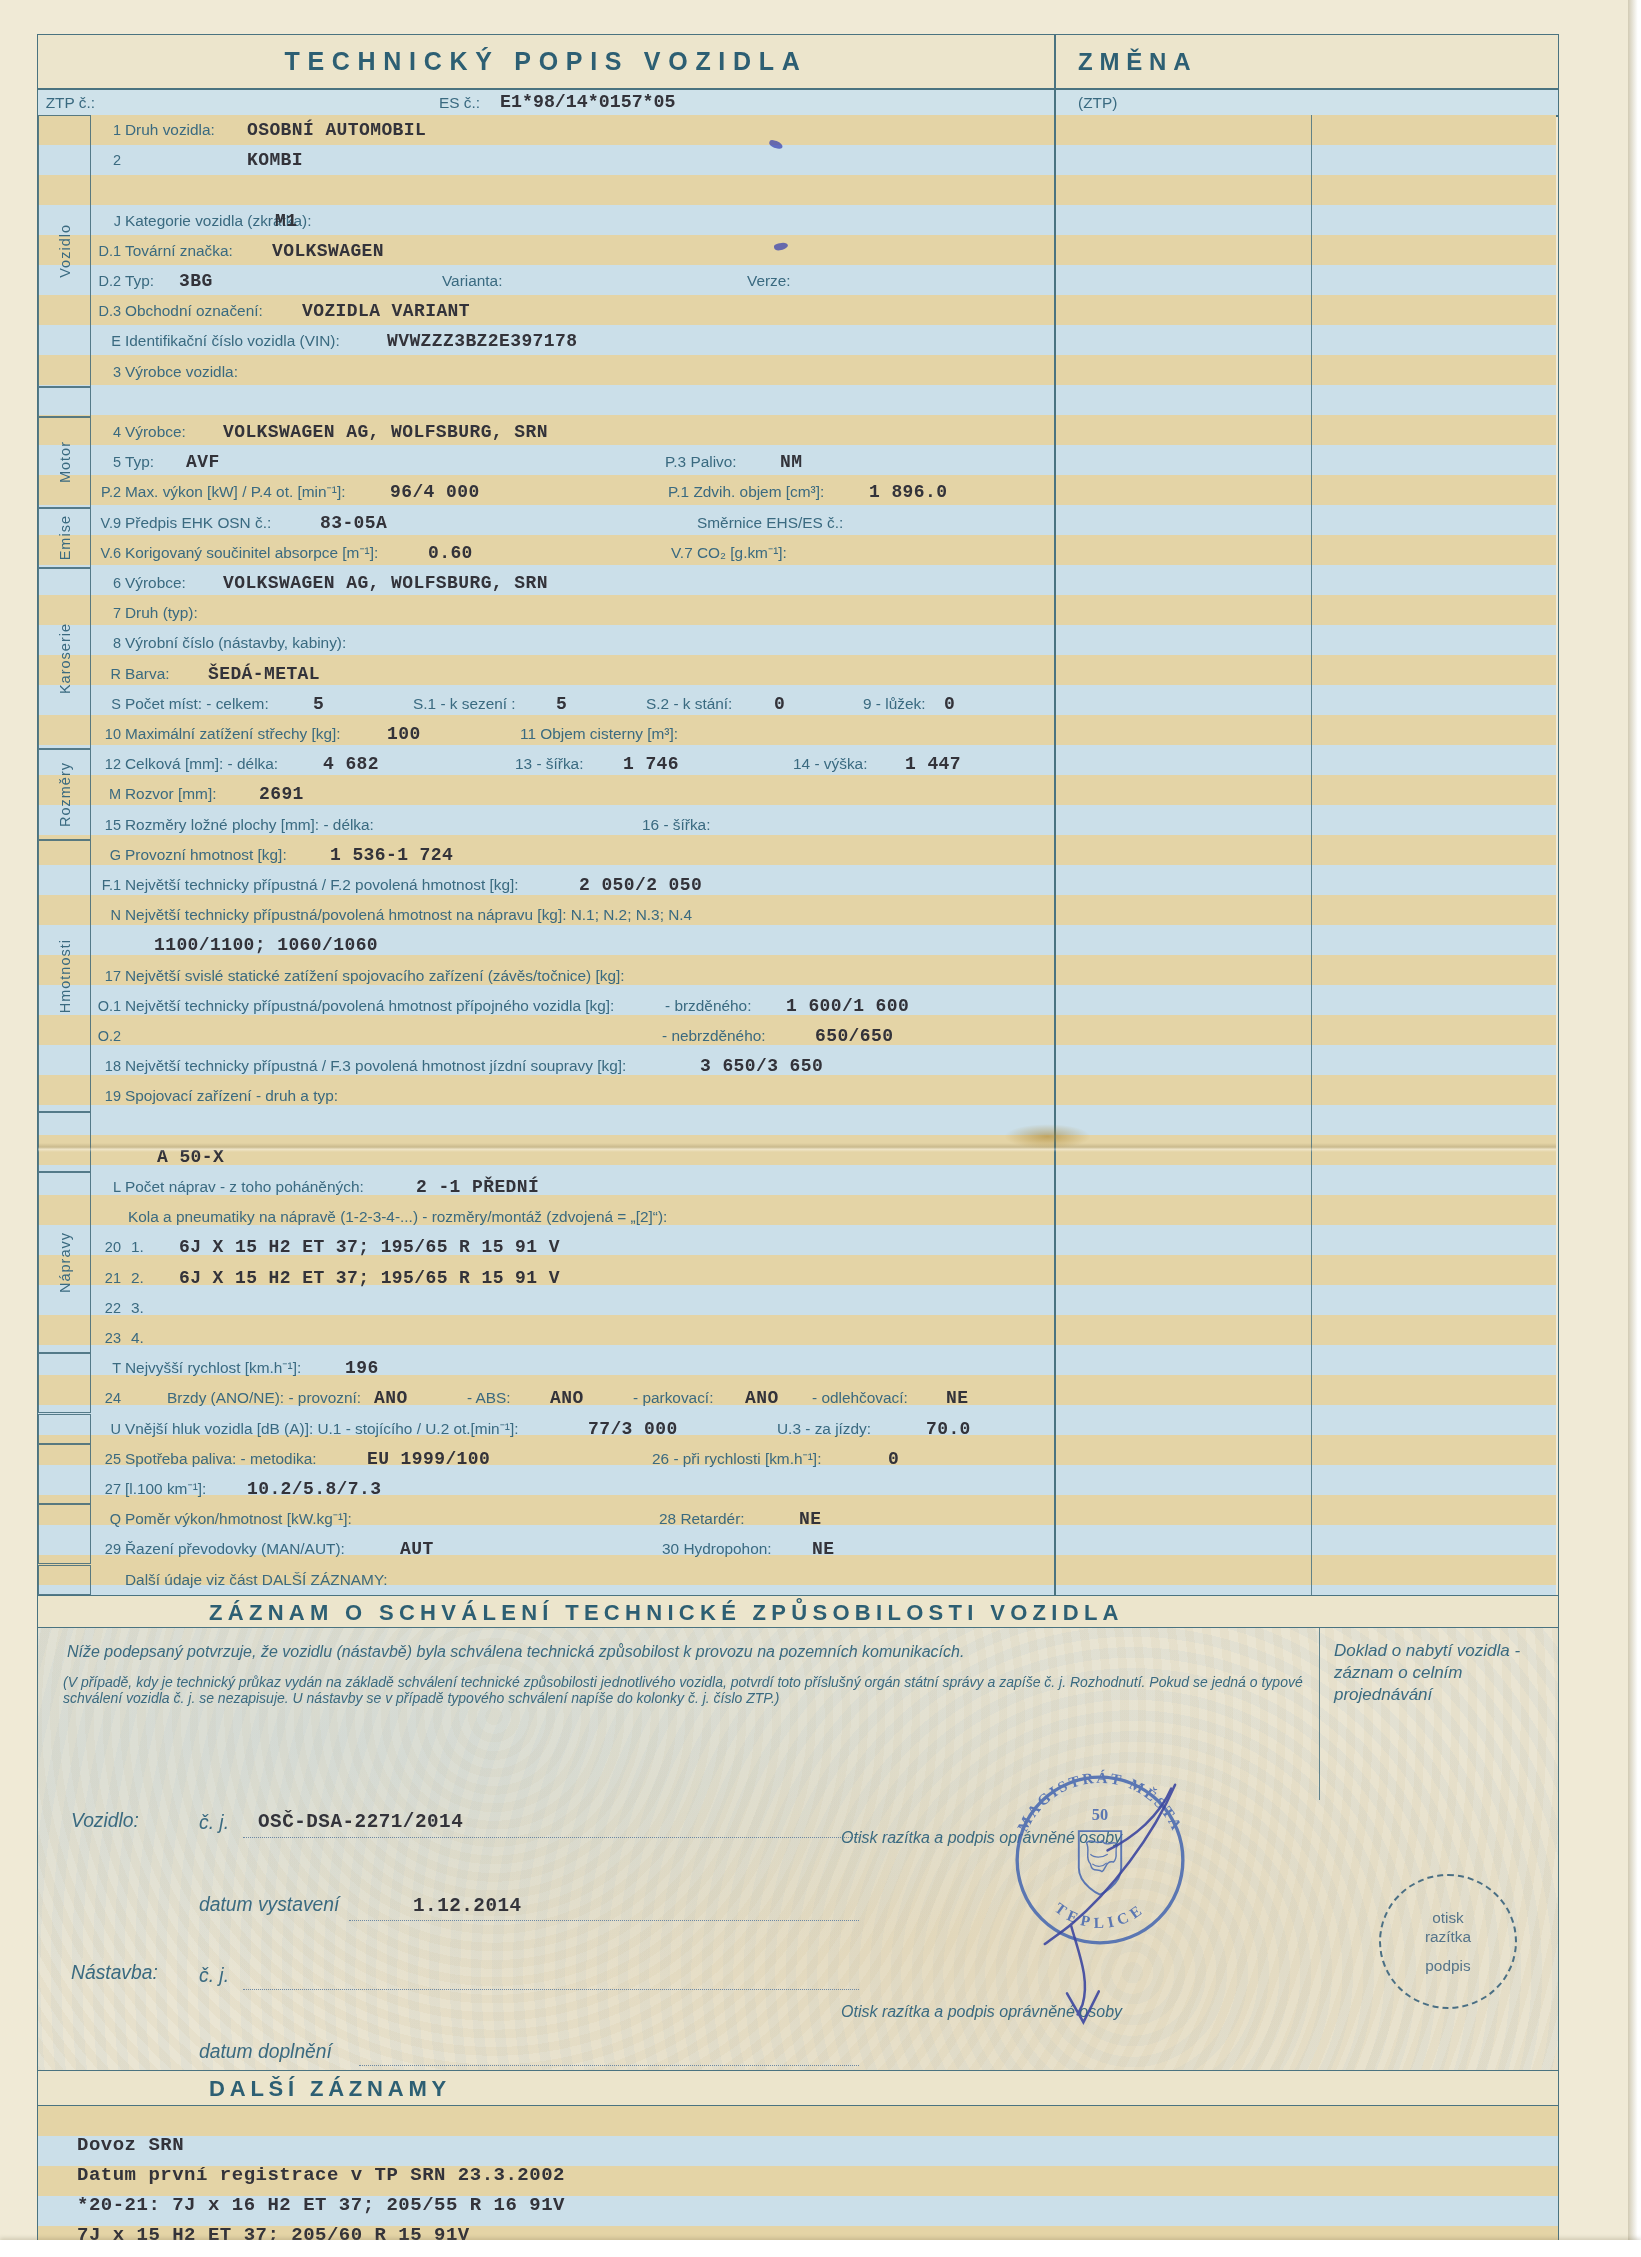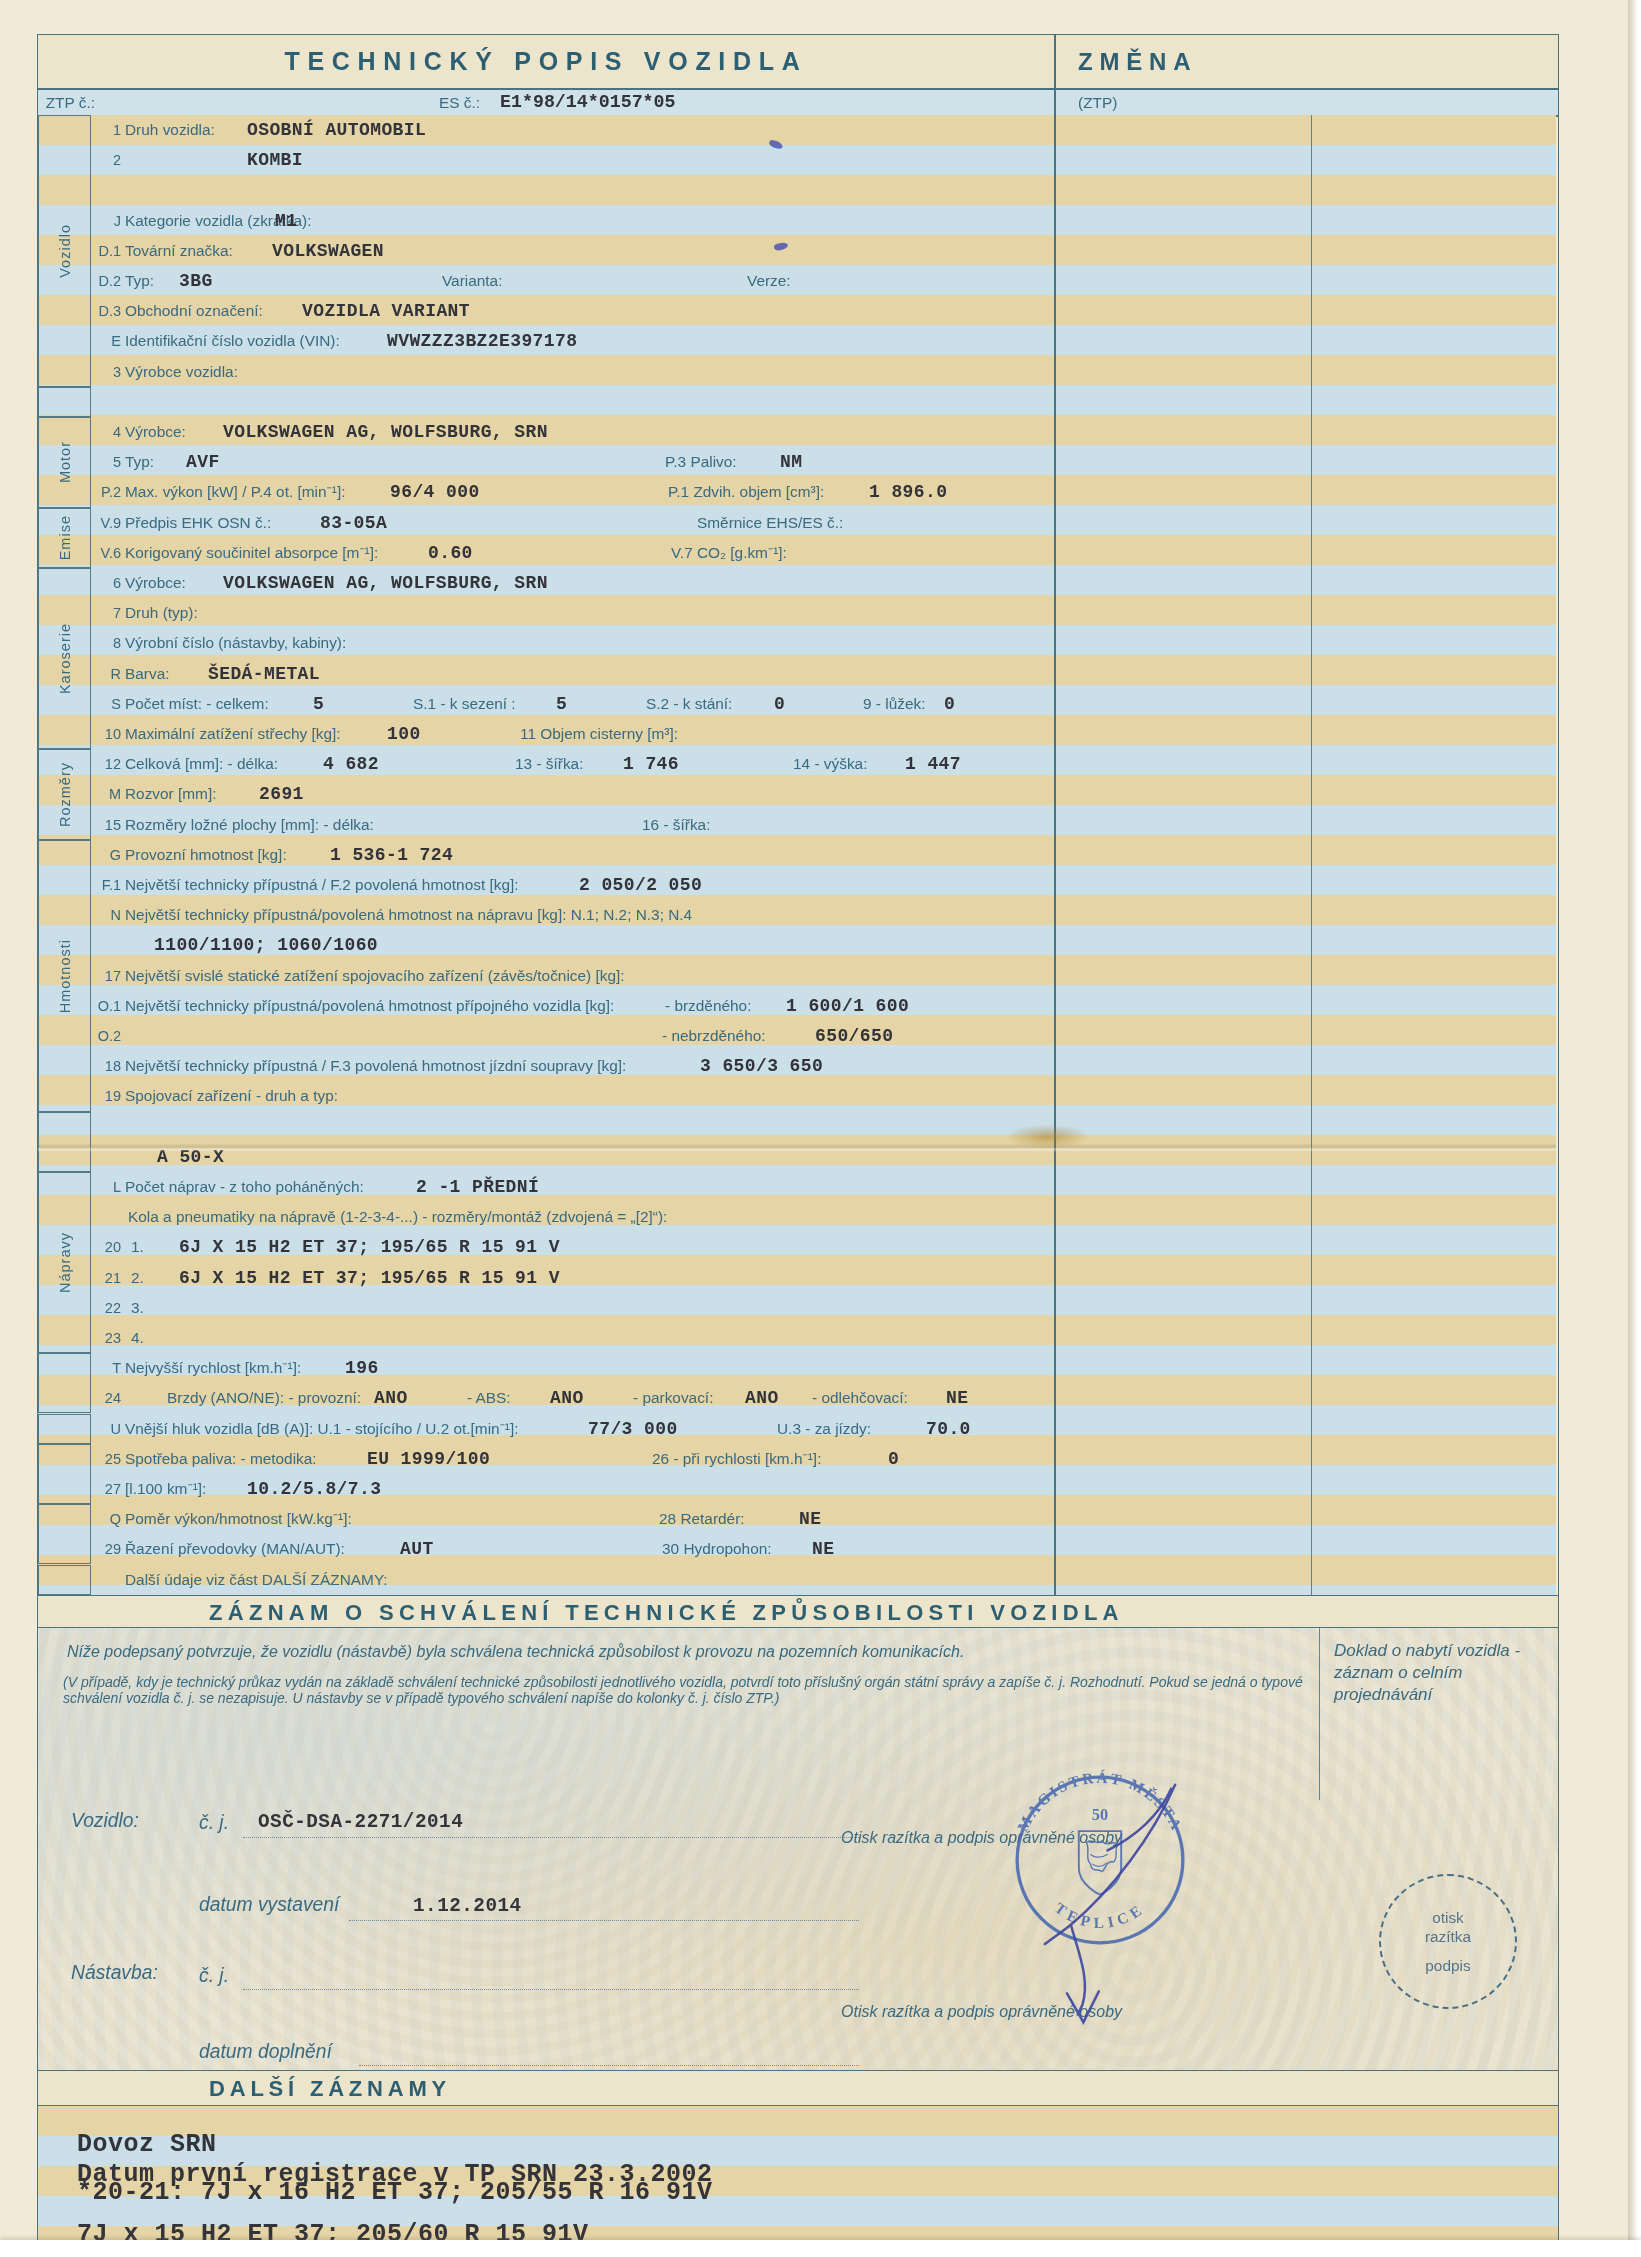--- a/index.html
+++ b/index.html
@@ -98,21 +98,21 @@
   #dashed-circle .gap{height:9.7px;}
   #stamp-svg{position:absolute;left:956px;top:126px;opacity:.85;}
   #sig-svg{position:absolute;left:917px;top:116px;opacity:.9;}
 
   
   #band2{top:2035px;height:36px;line-height:36px;font-size:22px;letter-spacing:4.8px;
     border-top:1.9px solid var(--border);border-bottom:1.9px solid var(--border);box-sizing:border-box;}
   #notes{position:absolute;top:2071px;left:0;width:1520px;height:138px;
     background:repeating-linear-gradient(180deg,var(--tan) 0 30px,var(--blue) 30px 60px);}
   #notes .typedline{position:absolute;left:39px;height:30px;line-height:30px;
-    font-family:"Liberation Mono",monospace;font-weight:700;font-size:25px;color:var(--ink);
+    font-family:"Liberation Mono",monospace;font-weight:700;font-size:19px;color:var(--ink);
     letter-spacing:0.5px;white-space:nowrap;}
 </style>
 </head>
 <body>
 
 <div id="page">
   <div id="form">
 
     <div id="hdr1">
       <div class="title">TECHNICKÝ POPIS VOZIDLA</div>
@@ -483,21 +483,21 @@
       </div>
     </div>
 
     <div class="band" id="band2">
       <span>DALŠÍ ZÁZNAMY</span>
     </div>
 
     <div id="notes">
       <div class="typedline" style="top:24px">Dovoz SRN</div>
       <div class="typedline" style="top:54px">Datum první registrace v TP SRN 23.3.2002</div>
-      <div class="typedline" style="top:72px">*20-21: 7J x 16 H2 ET 37; 205/55 R 16 91V</div>
+      <div class="typedline" style="top:84px">*20-21: 7J x 16 H2 ET 37; 205/55 R 16 91V</div>
       <div class="typedline" style="top:114px">7J x 15 H2 ET 37; 205/60 R 15 91V</div>
     </div>
   </div>
 
   <div id="edge-right"></div>
   <div id="edge-bottom"></div>
 </div>
 
 
 </body></html>

